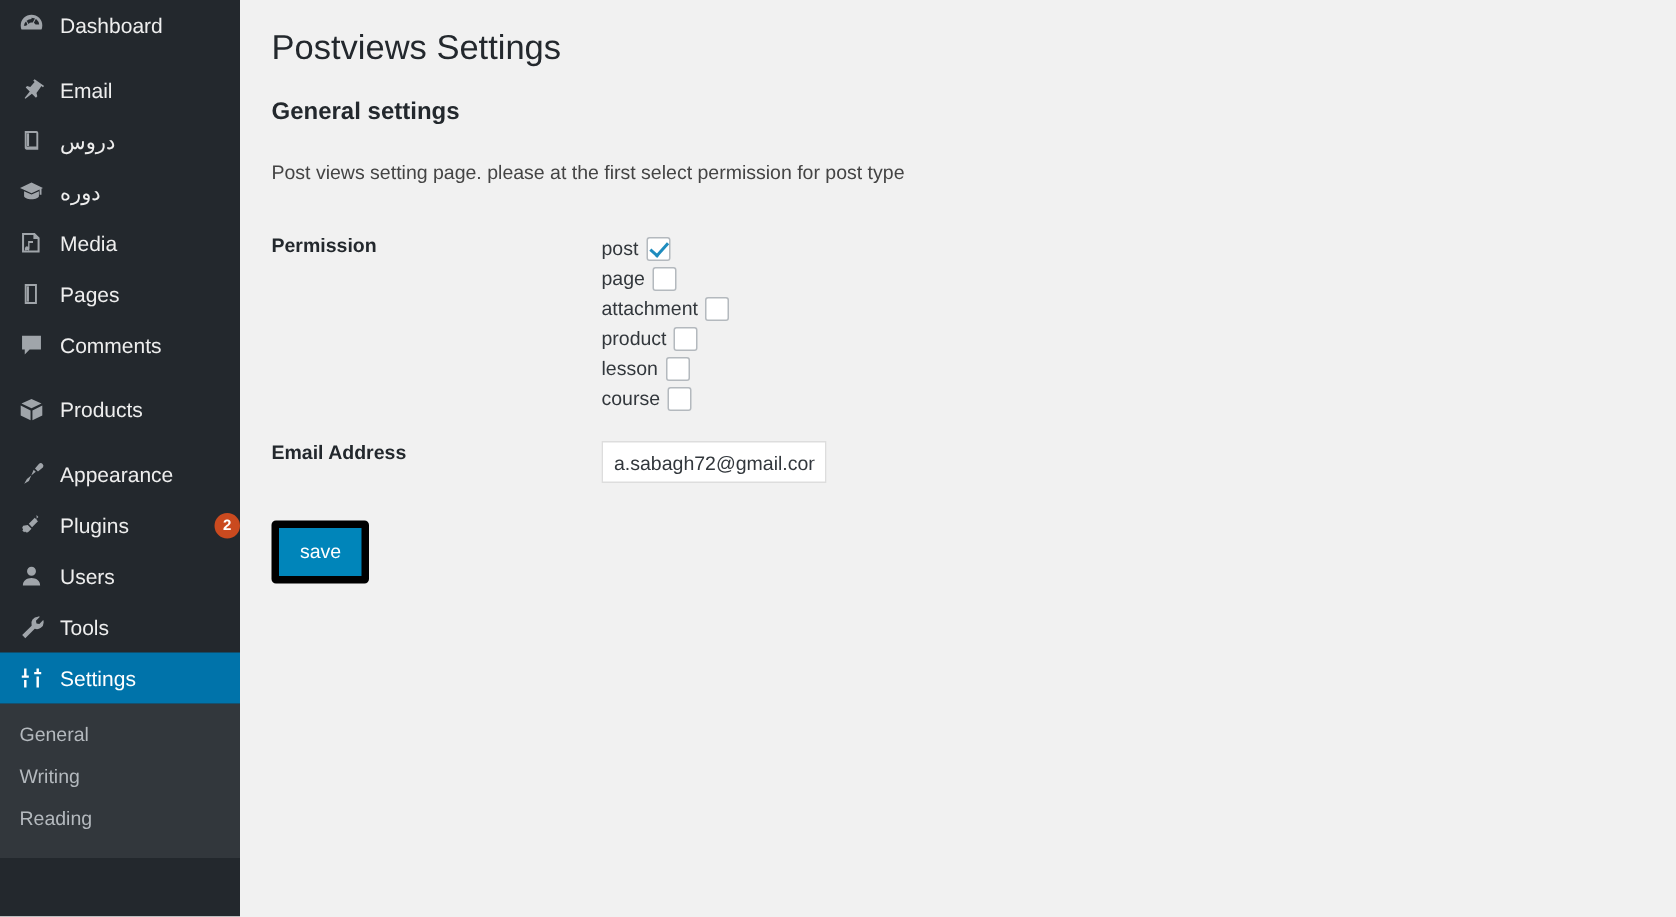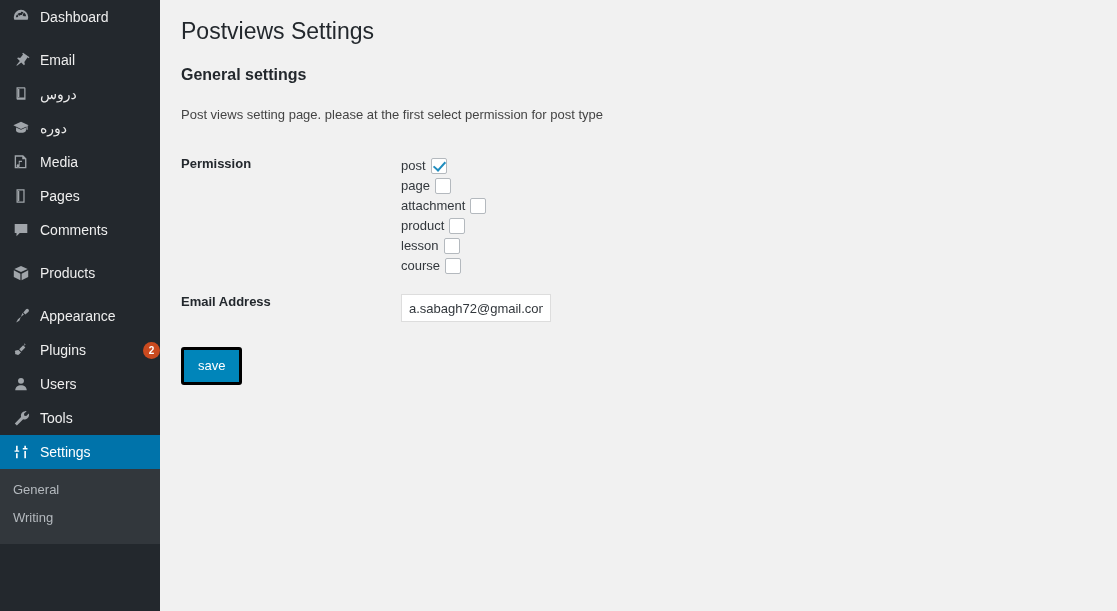--- a/index.html
+++ b/index.html
@@ -179,21 +179,21 @@
     color: #32373c;
     font-size: 13px;
     font-family: "Liberation Sans", sans-serif;
     border-radius: 0;
     outline: none;
   }
   .btn-save {
     margin: 16px 0 0 0;
     display: inline-block;
     background: #0085ba;
-    border: 3px solid #000000;
+    border: 5px solid #000000;
     color: #fff;
     font-size: 13px;
     font-family: "Liberation Sans", sans-serif;
     line-height: 1;
     padding: 9px 14px 10px 14px;
     border-radius: 3px;
     cursor: pointer;
   }
   .email-cell { padding-left: 0; }
 </style>
@@ -320,20 +320,21 @@
               </svg>
             </span>
             <span class="mi-label">Settings</span>
             <span class="arrow"></span>
           </div>
         </div>
       </div>
     <div id="submenu">
         <div class="submenu-item">General</div>
         <div class="submenu-item">Writing</div>
+        <div class="submenu-item">Reading</div>
       </div>
   </div>
 
   <div id="content">
     <h1 id="page-title">Postviews Settings</h1>
     <h2 id="section-title">General settings</h2>
     <p id="section-desc">Post views setting page. please at the first select permission for post type</p>
 
     <table class="form-table">
       <tbody>

